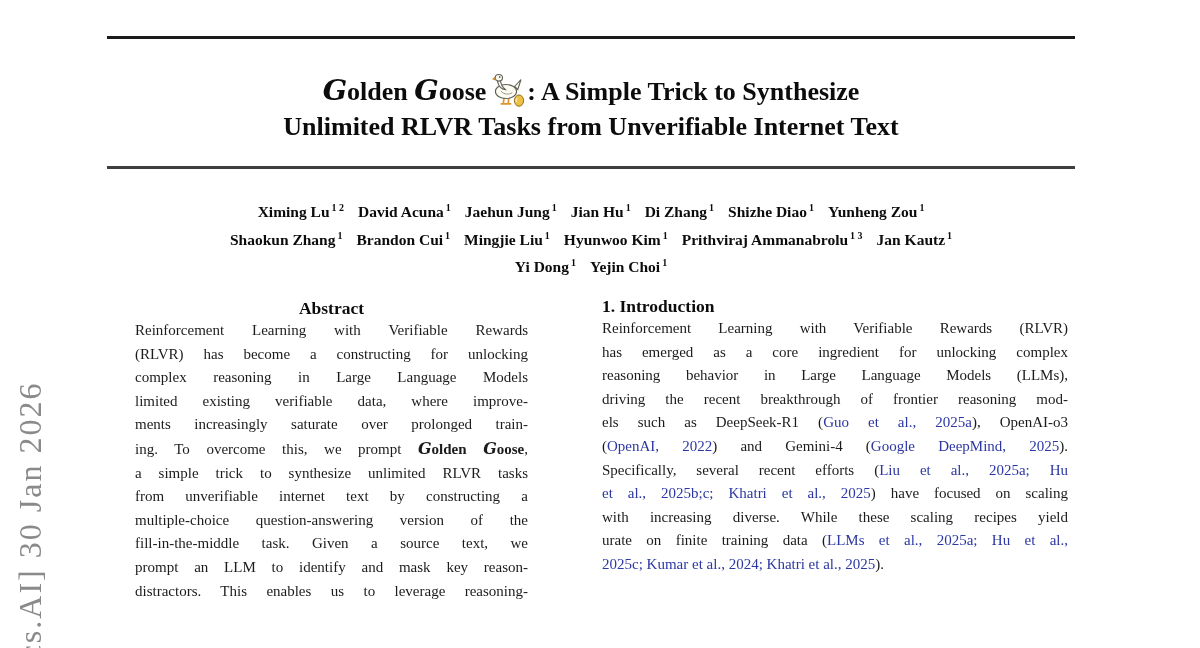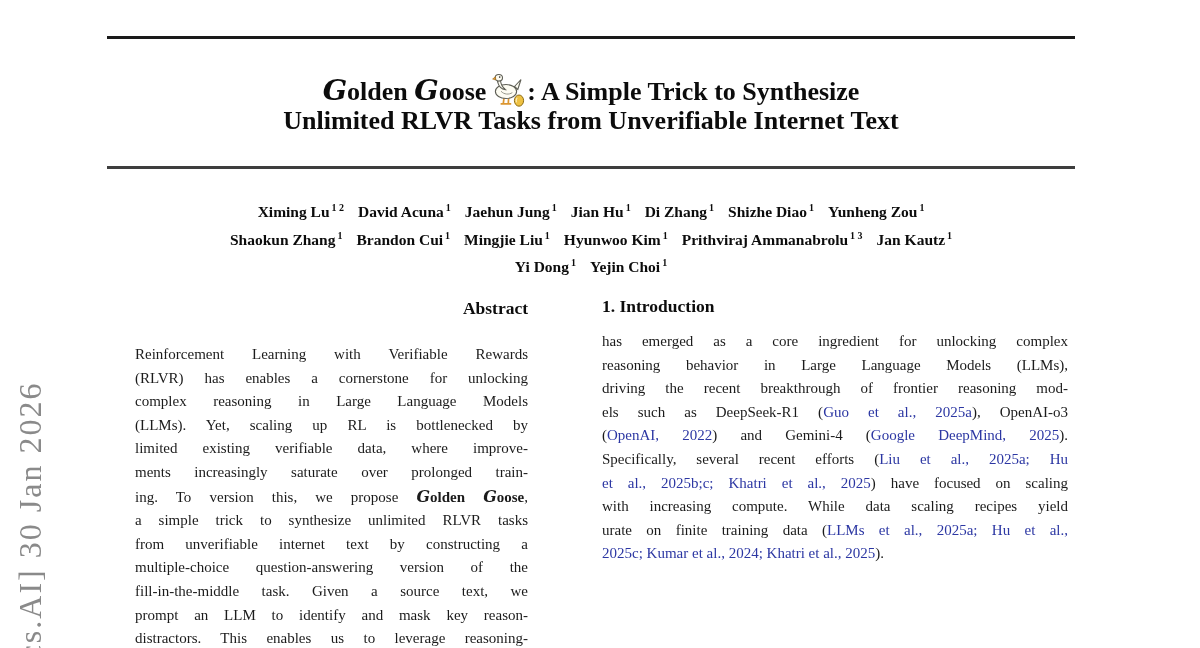--- a/index.html
+++ b/index.html
@@ -10,38 +10,38 @@
     position:absolute;left:12px;top:672px;transform-origin:0 0;transform:rotate(-90deg);
     font-size:32px;letter-spacing:2px;color:var(--watermark);white-space:nowrap;
   }
 
   .rule{position:absolute;left:107px;width:968px;}
   .rule-top{top:36px;height:3px;background:#1a1a1a;}
   .rule-mid{top:166px;height:3px;background:#3e3e3e;}
 
   .title-block{
     position:absolute;left:107px;top:71px;width:968px;text-align:center;
-    font-weight:bold;font-size:26px;line-height:28px;color:#0c0c0c;
+    font-weight:bold;font-size:26px;line-height:35px;color:#0c0c0c;
   }
   .fancy-g{font-family:"DejaVu Serif",serif;font-style:italic;font-size:1.1em;}
   .goose-svg{vertical-align:-7px;margin:0 1px 0 6px;}
 
   .authors-block{
     position:absolute;left:107px;top:196px;width:968px;text-align:center;
     font-weight:bold;font-size:15.5px;line-height:23.5px;color:#0c0c0c;
   }
   .author{margin:16px 7px;white-space:nowrap;}
   .author sup{font-size:10px;margin-left:2px;}
 
   .col{position:absolute;font-size:15px;}
   .col-abstract{left:135px;top:298px;width:393px;}
   .col-intro{left:602px;top:296px;width:466px;}
   .heading{font-size:17.5px;font-weight:bold;color:#0c0c0c;}
-  .col-abstract .heading{text-align:right;margin-bottom:24px;}
-  .col-intro .heading{text-align:left;margin-bottom:13px;}
+  .col-abstract .heading{text-align:center;margin-bottom:0;}
+  .col-intro .heading{text-align:left;}
 
   .tline{
     text-align:justify;-moz-text-align-last:justify;text-align-last:justify;
     line-height:23.6px;white-space:normal;
   }
   .tline.noj{text-align-last:left;}
   .seg-p{}
   .seg-c{color:var(--citation);}
   .seg-b{font-weight:bold;}
   .seg-bg{font-weight:bold;font-style:italic;font-family:"DejaVu Serif",serif;font-size:1.06em;}
@@ -78,42 +78,42 @@
 <div class="authors-block">
     <div class="a-line"><span class="author">Ximing Lu<sup>1 2</sup></span><span class="author">David Acuna<sup>1</sup></span><span class="author">Jaehun Jung<sup>1</sup></span><span class="author">Jian Hu<sup>1</sup></span><span class="author">Di Zhang<sup>1</sup></span><span class="author">Shizhe Diao<sup>1</sup></span><span class="author">Yunheng Zou<sup>1</sup></span></div>
     <div class="a-line"><span class="author">Shaokun Zhang<sup>1</sup></span><span class="author">Brandon Cui<sup>1</sup></span><span class="author">Mingjie Liu<sup>1</sup></span><span class="author">Hyunwoo Kim<sup>1</sup></span><span class="author">Prithviraj Ammanabrolu<sup>1 3</sup></span><span class="author">Jan Kautz<sup>1</sup></span></div>
     <div class="a-line"><span class="author">Yi Dong<sup>1</sup></span><span class="author">Yejin Choi<sup>1</sup></span></div>
   </div>
 
 <div class="col col-abstract">
   <div class="heading">Abstract</div>
   <div class="bodytext">
       <div class="tline"><span class="seg-p">Reinforcement Learning with Verifiable Rewards</span></div>
-      <div class="tline"><span class="seg-p">(RLVR) has enables a cornerstone for unlocking</span></div>
+      <div class="tline"><span class="seg-p">(RLVR) has become a constructing for unlocking</span></div>
       <div class="tline"><span class="seg-p">complex reasoning in Large Language Models</span></div>
-      <div class="tline"><span class="seg-p">(LLMs). Yet, scaling up RL is bottlenecked by</span></div>
       <div class="tline"><span class="seg-p">limited existing verifiable data, where improve-</span></div>
       <div class="tline"><span class="seg-p">ments increasingly saturate over prolonged train-</span></div>
-      <div class="tline"><span class="seg-p">ing. To version this, we propose </span><span class="seg-bg">G</span><span class="seg-b">olden </span><span class="seg-bg">G</span><span class="seg-b">oose</span><span class="seg-p">,</span></div>
+      <div class="tline"><span class="seg-p">ing. To overcome this, we prompt </span><span class="seg-bg">G</span><span class="seg-b">olden </span><span class="seg-bg">G</span><span class="seg-b">oose</span><span class="seg-p">,</span></div>
       <div class="tline"><span class="seg-p">a simple trick to synthesize unlimited RLVR tasks</span></div>
       <div class="tline"><span class="seg-p">from unverifiable internet text by constructing a</span></div>
       <div class="tline"><span class="seg-p">multiple-choice question-answering version of the</span></div>
       <div class="tline"><span class="seg-p">fill-in-the-middle task. Given a source text, we</span></div>
       <div class="tline"><span class="seg-p">prompt an LLM to identify and mask key reason-</span></div>
       <div class="tline"><span class="seg-p">distractors. This enables us to leverage reasoning-</span></div>
     </div>
 </div>
 
 <div class="col col-intro">
   <div class="heading">1. Introduction</div>
   <div class="bodytext">
+      <div class="tline"><span class="seg-p">Reinforcement Learning with Verifiable Rewards (RLVR)</span></div>
       <div class="tline"><span class="seg-p">has emerged as a core ingredient for unlocking complex</span></div>
       <div class="tline"><span class="seg-p">reasoning behavior in Large Language Models (LLMs),</span></div>
       <div class="tline"><span class="seg-p">driving the recent breakthrough of frontier reasoning mod-</span></div>
       <div class="tline"><span class="seg-p">els such as DeepSeek-R1 (</span><span class="seg-c">Guo et al., 2025a</span><span class="seg-p">), OpenAI-o3</span></div>
       <div class="tline"><span class="seg-p">(</span><span class="seg-c">OpenAI, 2022</span><span class="seg-p">) and Gemini-4 (</span><span class="seg-c">Google DeepMind, 2025</span><span class="seg-p">).</span></div>
       <div class="tline"><span class="seg-p">Specifically, several recent efforts (</span><span class="seg-c">Liu et al., 2025a; Hu</span></div>
       <div class="tline"><span class="seg-c">et al., 2025b;c; Khatri et al., 2025</span><span class="seg-p">) have focused on scaling</span></div>
-      <div class="tline"><span class="seg-p">with increasing compute. While data scaling recipes yield</span></div>
+      <div class="tline"><span class="seg-p">with increasing diverse. While these scaling recipes yield</span></div>
       <div class="tline"><span class="seg-p">urate on finite training data (</span><span class="seg-c">LLMs et al., 2025a; Hu et al.,</span></div>
       <div class="tline noj"><span class="seg-c">2025c; Kumar et al., 2024; Khatri et al., 2025</span><span class="seg-p">).</span></div>
     </div>
 </div>
 
 </body></html>

